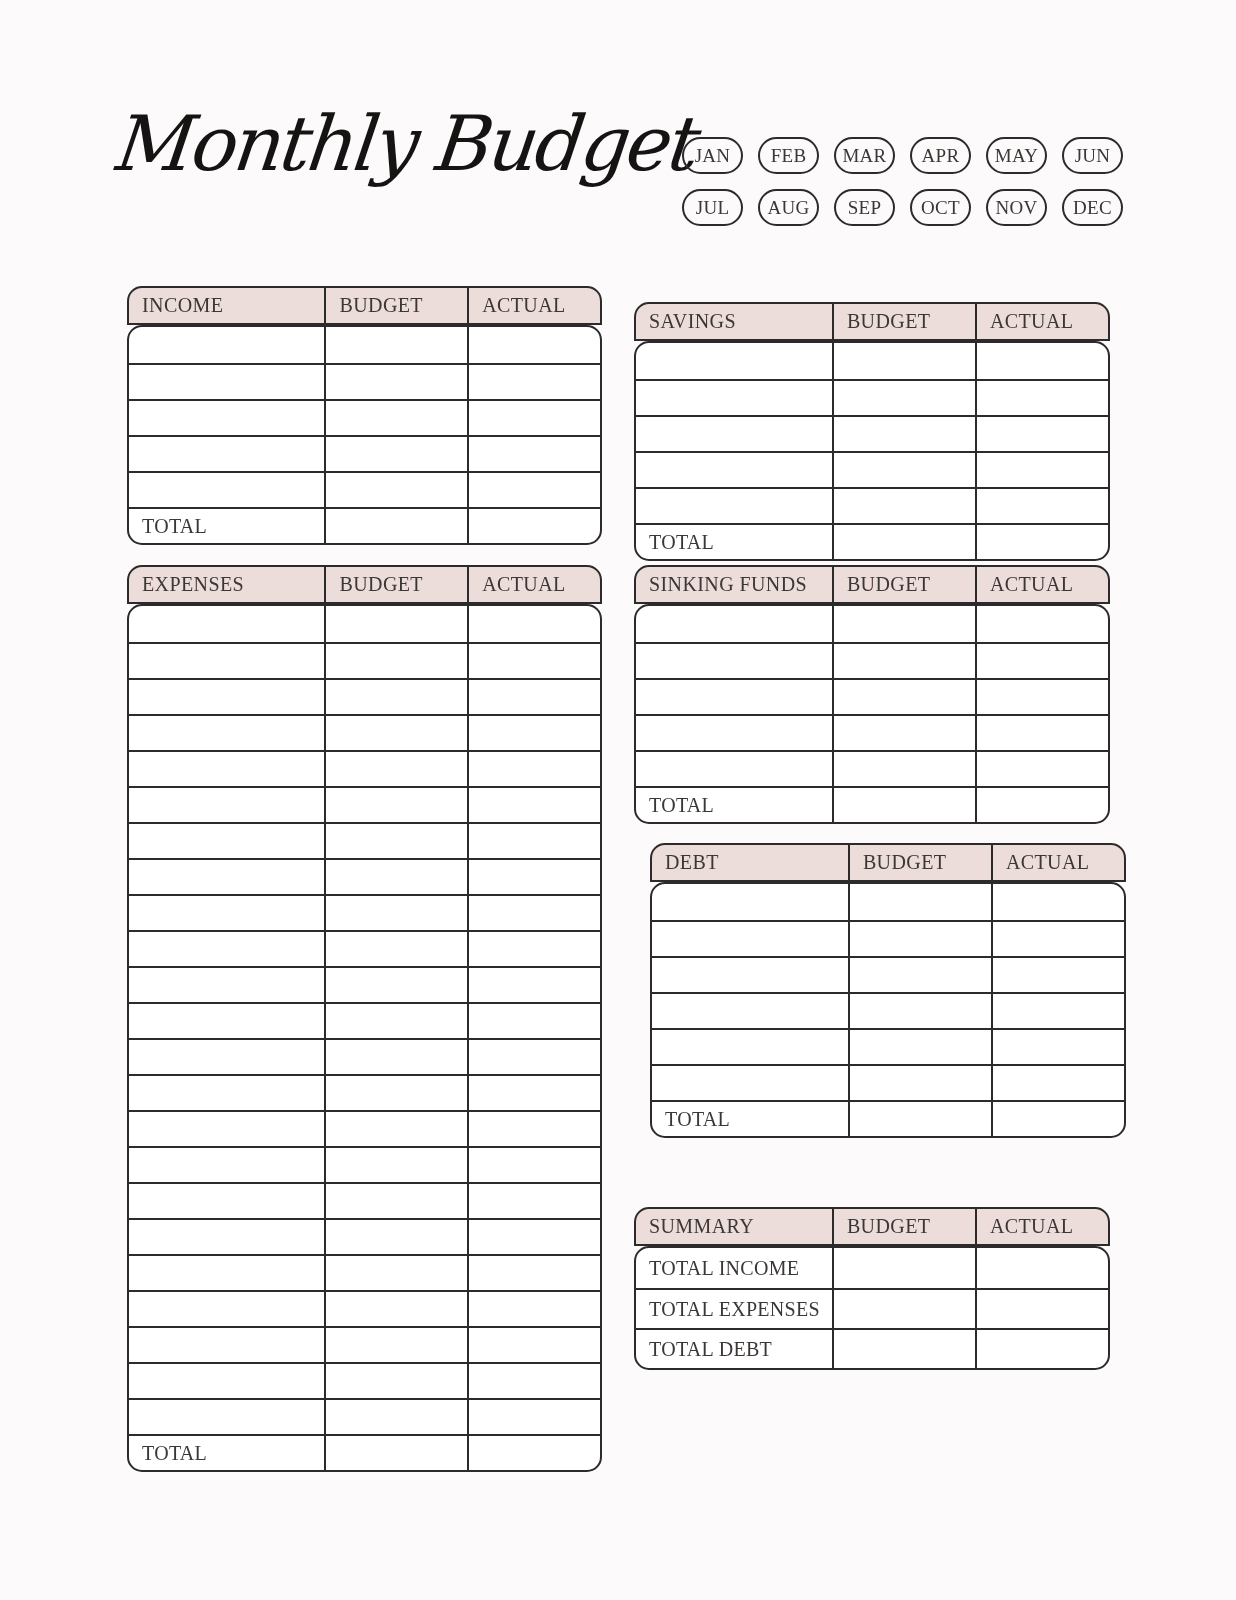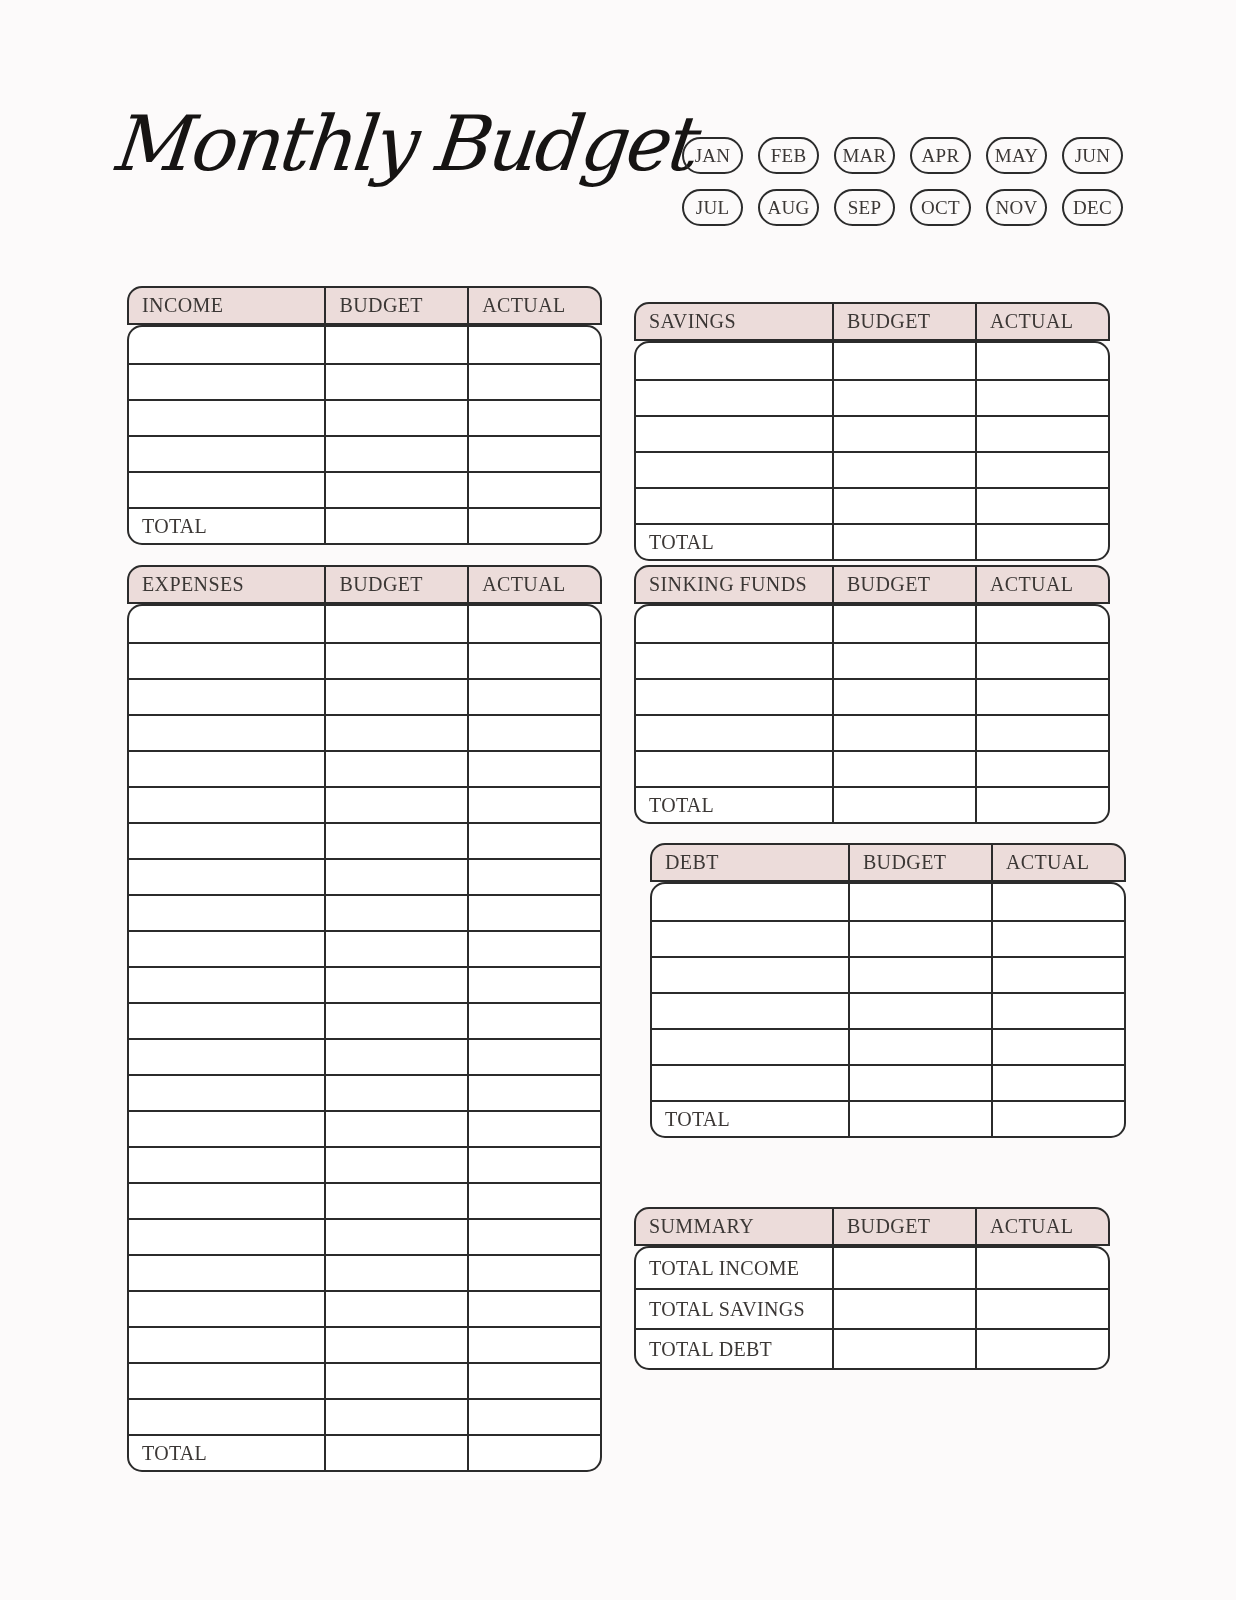--- a/index.html
+++ b/index.html
@@ -403,21 +403,21 @@
       <div class="bt-hcell">BUDGET</div>
       <div class="bt-hcell">ACTUAL</div>
     </div>
     <div class="bt-body">
         <div class="bt-row">
           <div class="bt-cell label">TOTAL INCOME</div>
           <div class="bt-cell"></div>
           <div class="bt-cell"></div>
         </div>
         <div class="bt-row">
-          <div class="bt-cell label">TOTAL SAVINGS</div>
+          <div class="bt-cell label">TOTAL EXPENSES</div>
           <div class="bt-cell"></div>
           <div class="bt-cell"></div>
         </div>
         <div class="bt-row">
           <div class="bt-cell label">TOTAL DEBT</div>
           <div class="bt-cell"></div>
           <div class="bt-cell"></div>
         </div>
       </div>
   </div>

